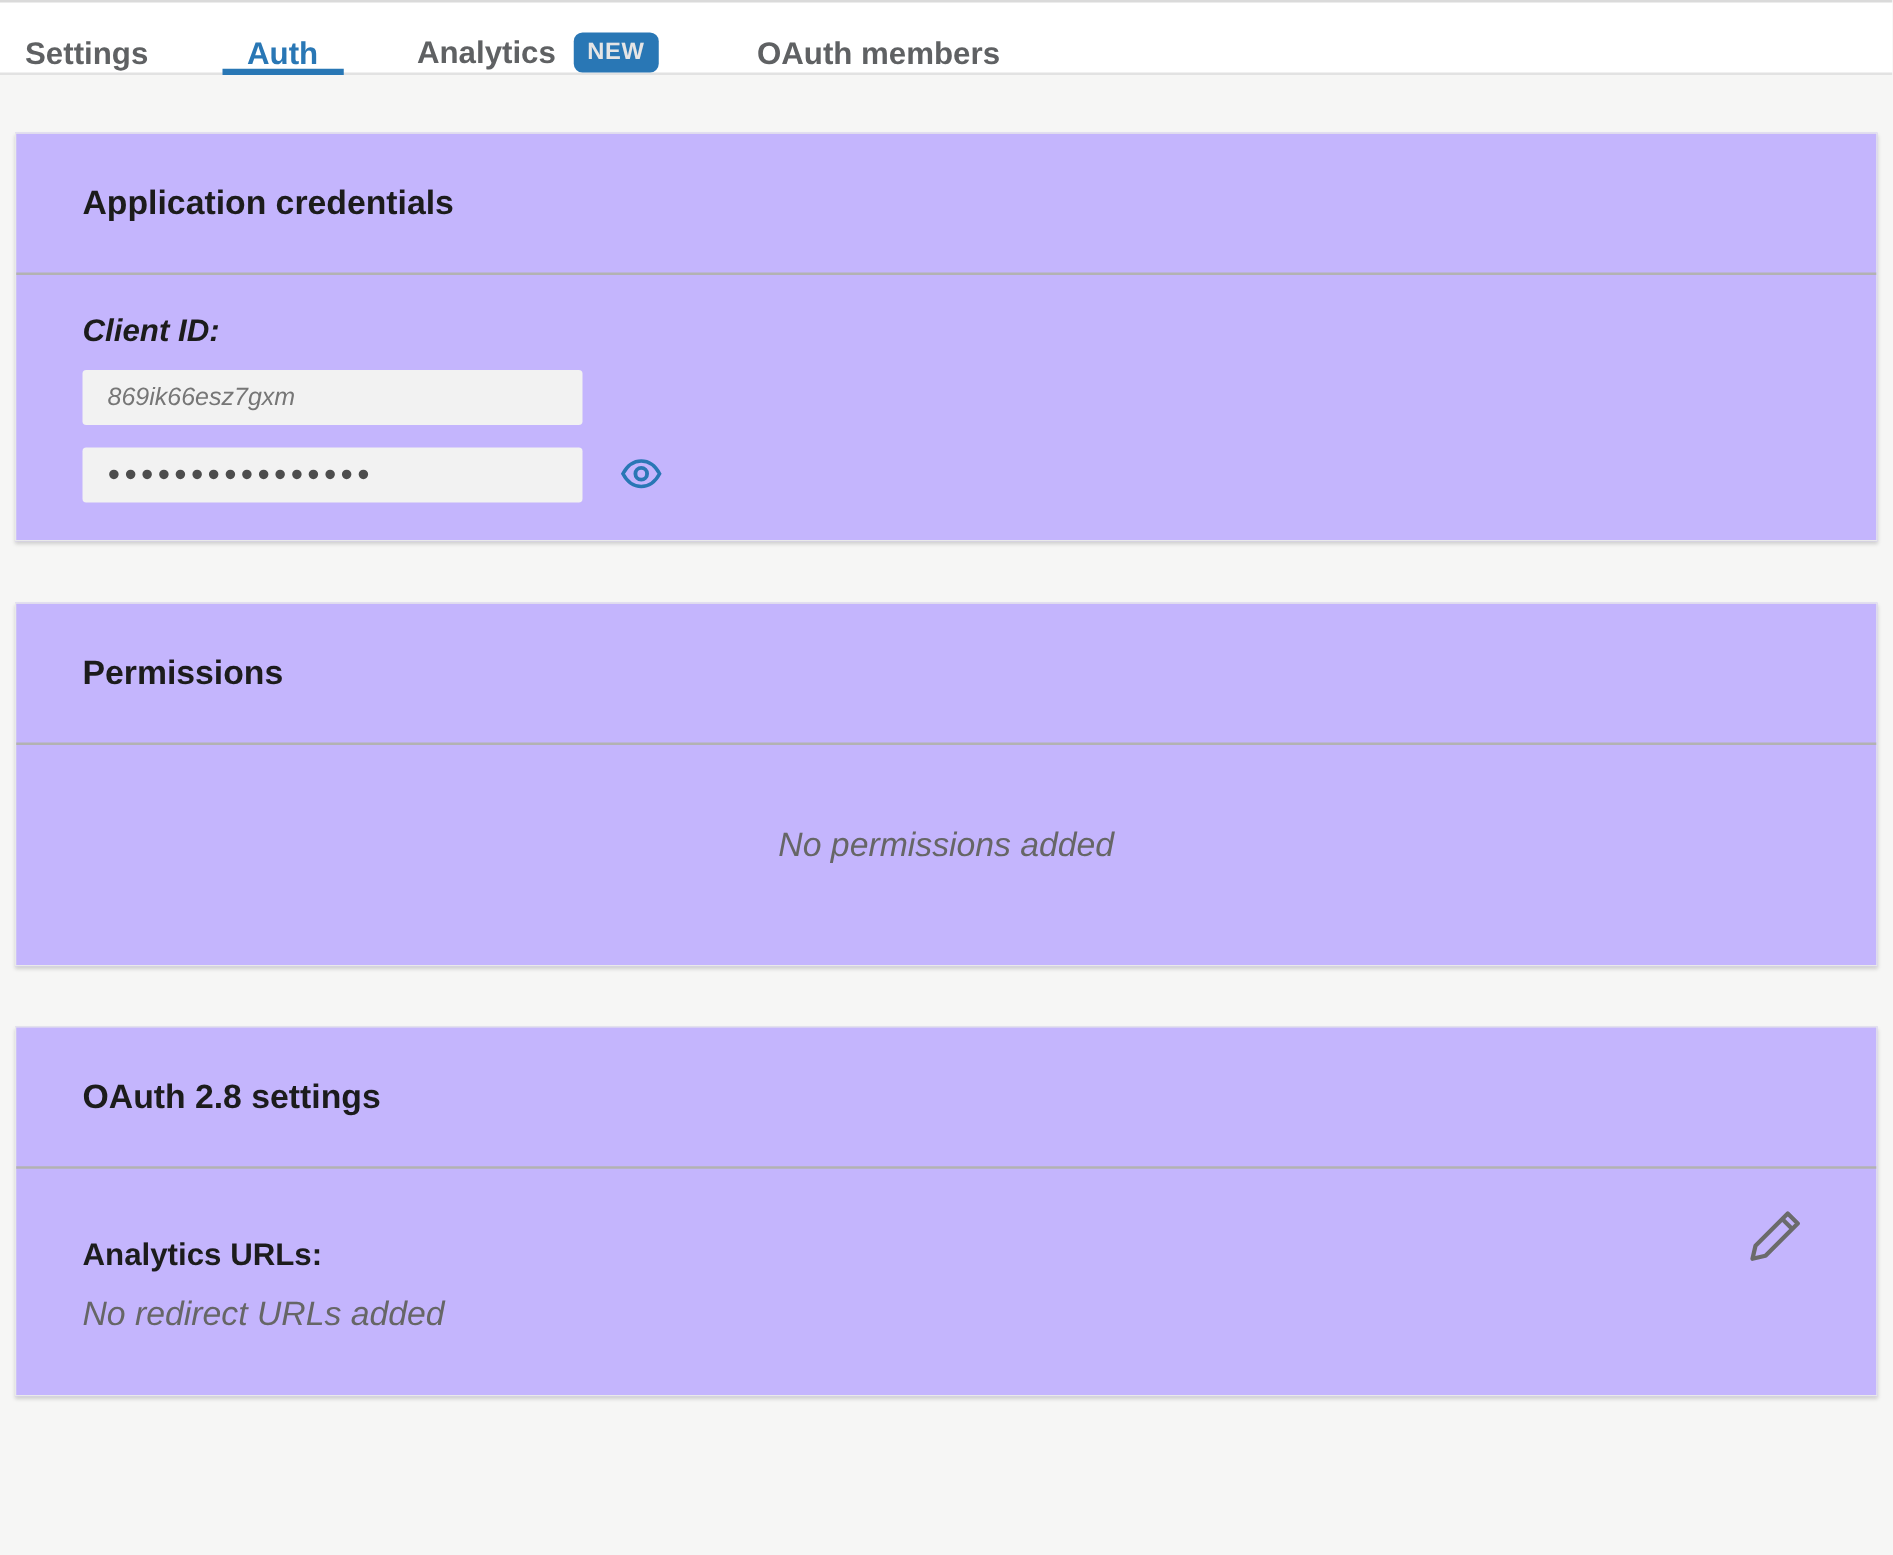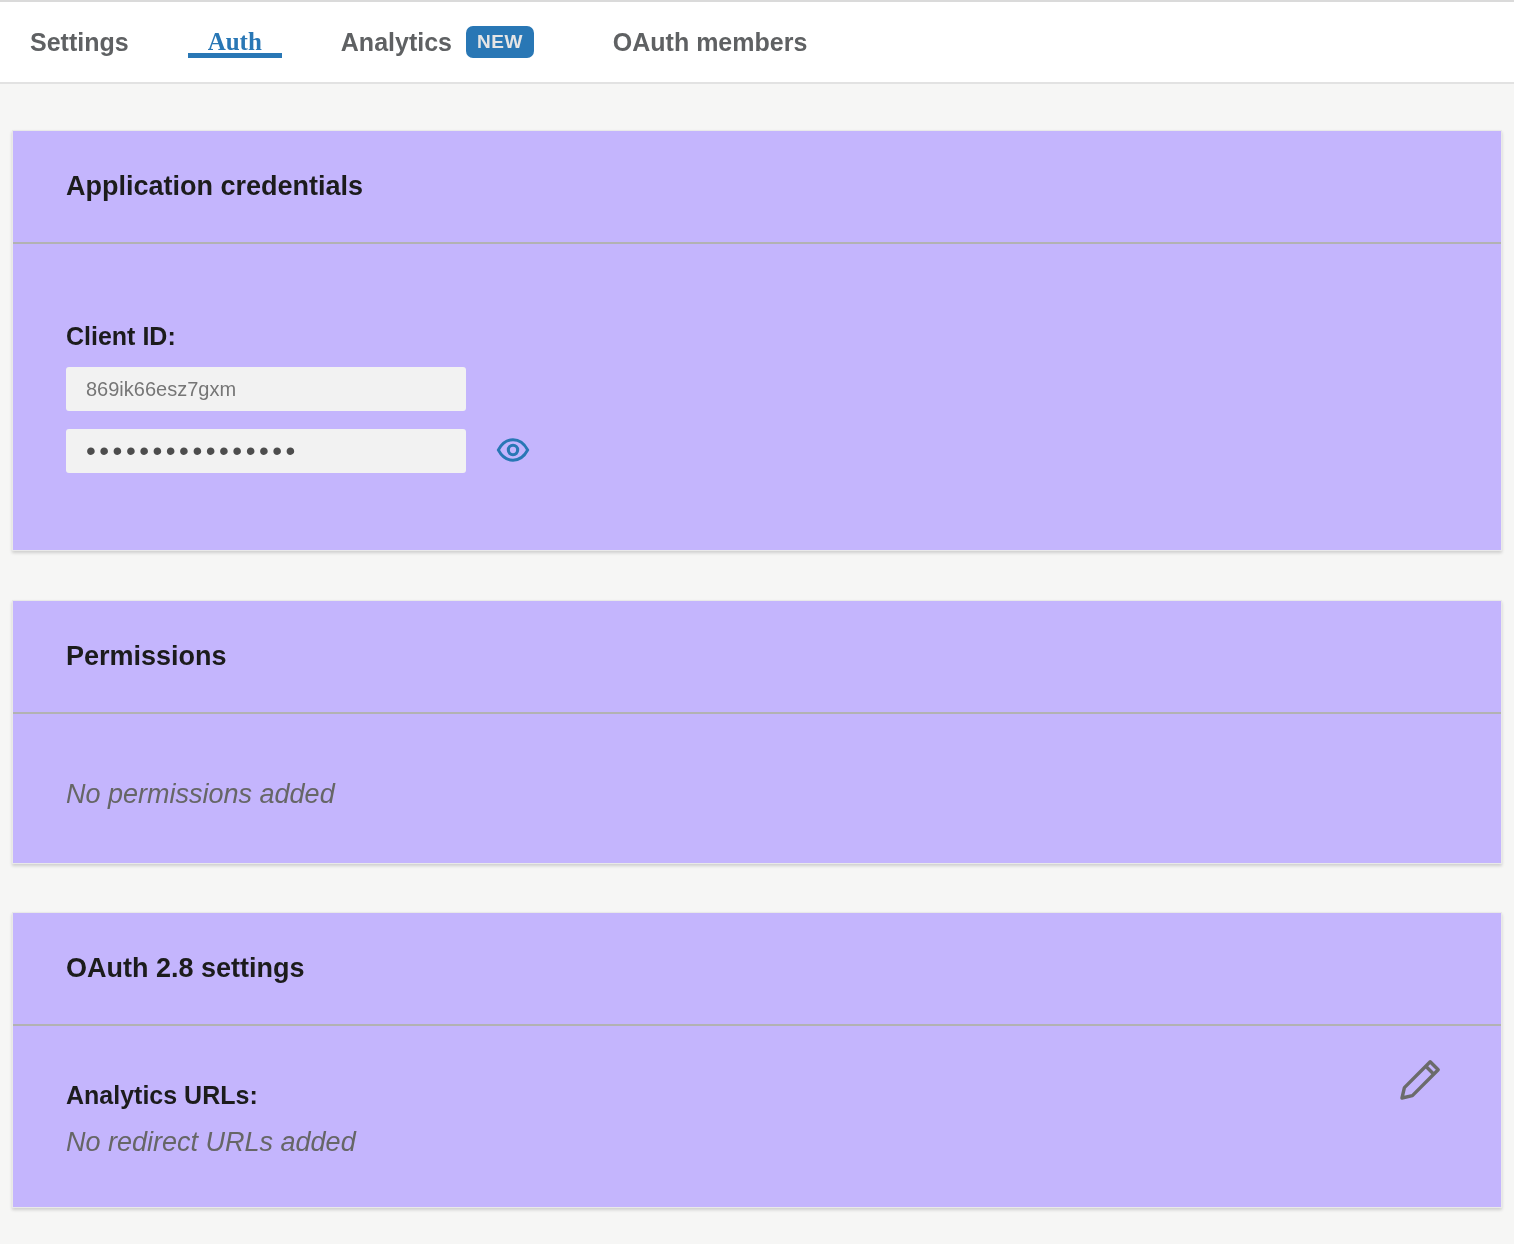--- a/index.html
+++ b/index.html
@@ -7,41 +7,40 @@
   html, body {
     margin: 0; padding: 0;
     width: 1514px; height: 1244px;
     background: #f6f6f5;
     font-family: "Liberation Sans", sans-serif;
     overflow: hidden;
   }
 
   
   .tabbar {
-    height: 84px;
+    height: 60px;
     background: #ffffff;
     border-top: 2px solid #dadada;
     border-bottom: 2px solid #e2e2e2;
     display: flex;
-    align-items: center;
-    padding-left: 10px;
+    align-items: flex-end;
   }
   .tab {
     position: relative;
     display: flex;
     align-items: center;
     padding: 0 20px;
     margin-right: 39px;
     font-size: 25px;
     font-weight: 600;
     color: #5f6163;
     cursor: pointer;
     white-space: nowrap;
   }
-  .tab.active { color: #2977b5; font-family: Liberation Serif, serif; }
+  .tab.active { color: #2977b5; }
   .tab .indicator {
     display: none;
     position: absolute;
     left: 0; right: 0; bottom: -2px;
     height: 5px;
     background: #2977b5;
   }
   .tab.active .indicator { display: block; }
   .badge {
     margin-left: 14px;
@@ -73,21 +72,21 @@
     margin: 0;
     font-size: 27px;
     font-weight: 700;
     color: #1c1c1c;
   }
   #card-credentials { margin-top: 46px; }
   #card-permissions { margin-top: 49px; }
   #card-oauth       { margin-top: 48px; }
 
   
-  #card-credentials .card-body { padding: 77px 53px; }
+  #card-credentials .card-body { padding: 30px 53px; font-style: italic; }
   .field-label {
     font-size: 25px;
     font-weight: 700;
     color: #1c1c1c;
     line-height: 30px;
   }
   .label-secret { margin-top: 32px; }
   .field {
     width: 400px;
     height: 44px;
@@ -113,21 +112,21 @@
     border: none;
     padding: 0;
     cursor: pointer;
     display: flex;
     align-items: center;
     justify-content: center;
   }
   .eye-btn { margin-left: 30px; margin-top: 18px; width: 34px; height: 34px; }
 
   
-  #card-permissions .card-body { padding: 64px 53px 53px; }
+  #card-permissions .card-body { padding: 64px 53px 80px; text-align: center; }
   .empty-text {
     font-size: 27px;
     font-style: italic;
     color: #666666;
     line-height: 32px;
   }
 
   
   #card-oauth .card-body { position: relative; padding: 54px 53px 49px; }
   .empty-text.redirect { margin-top: 16px; }

